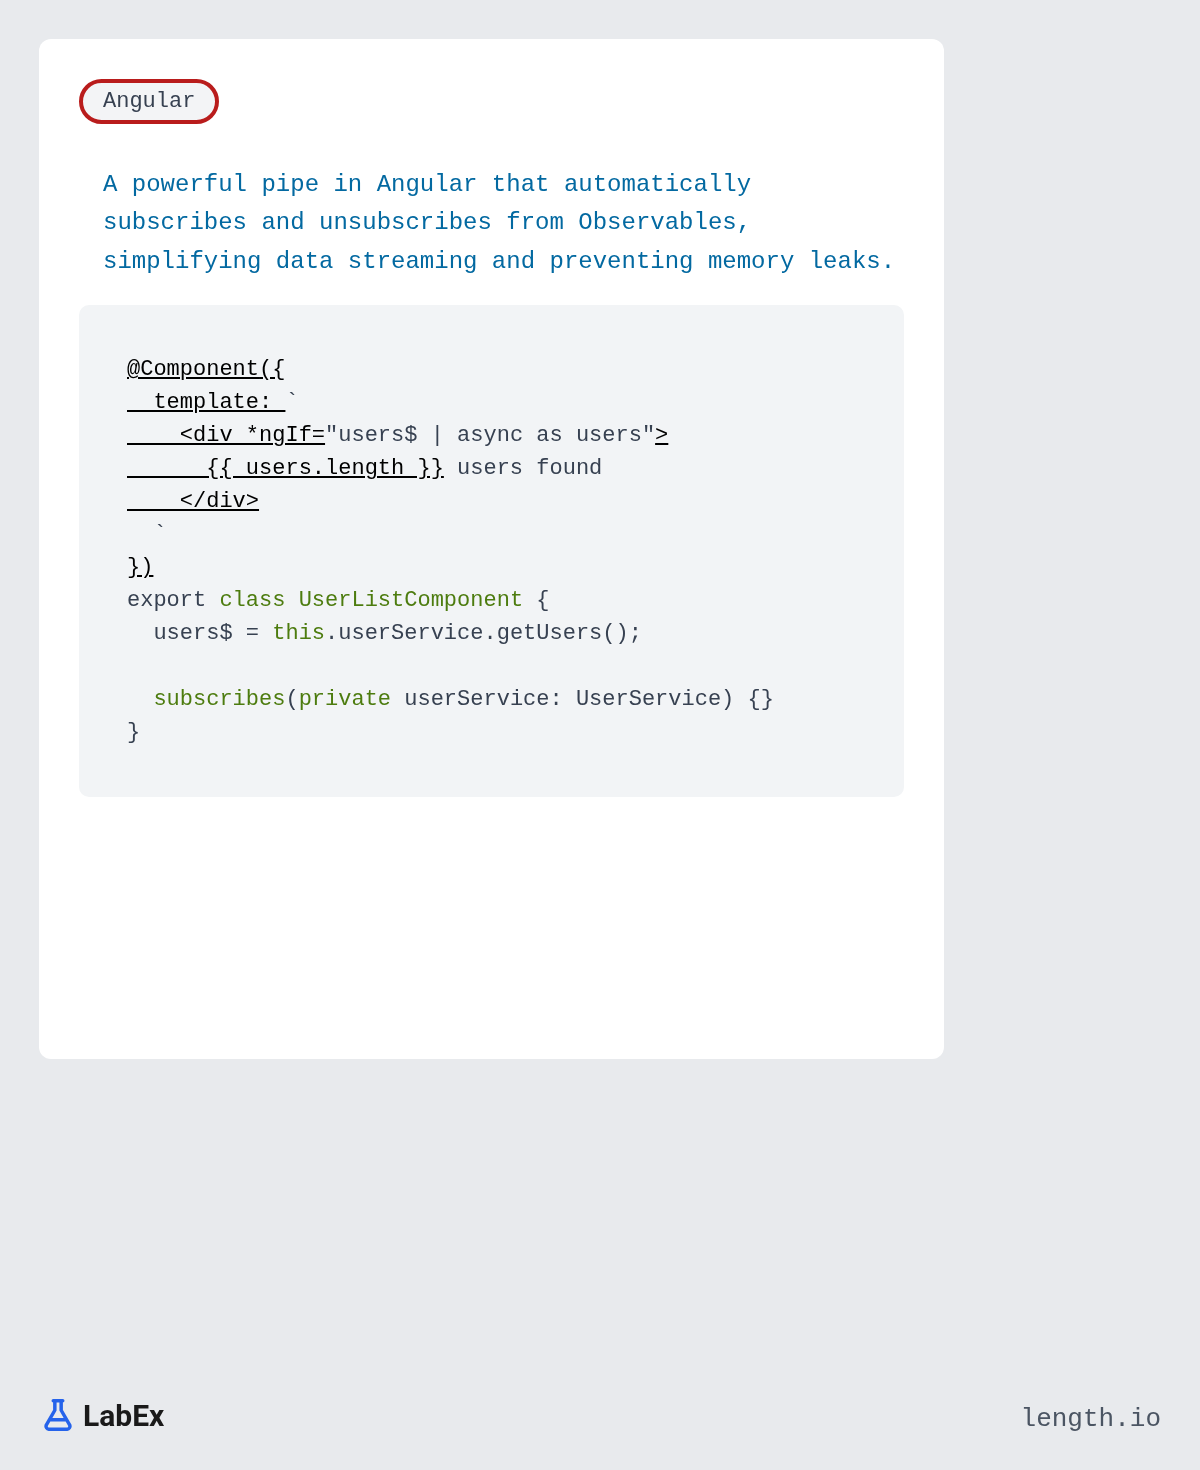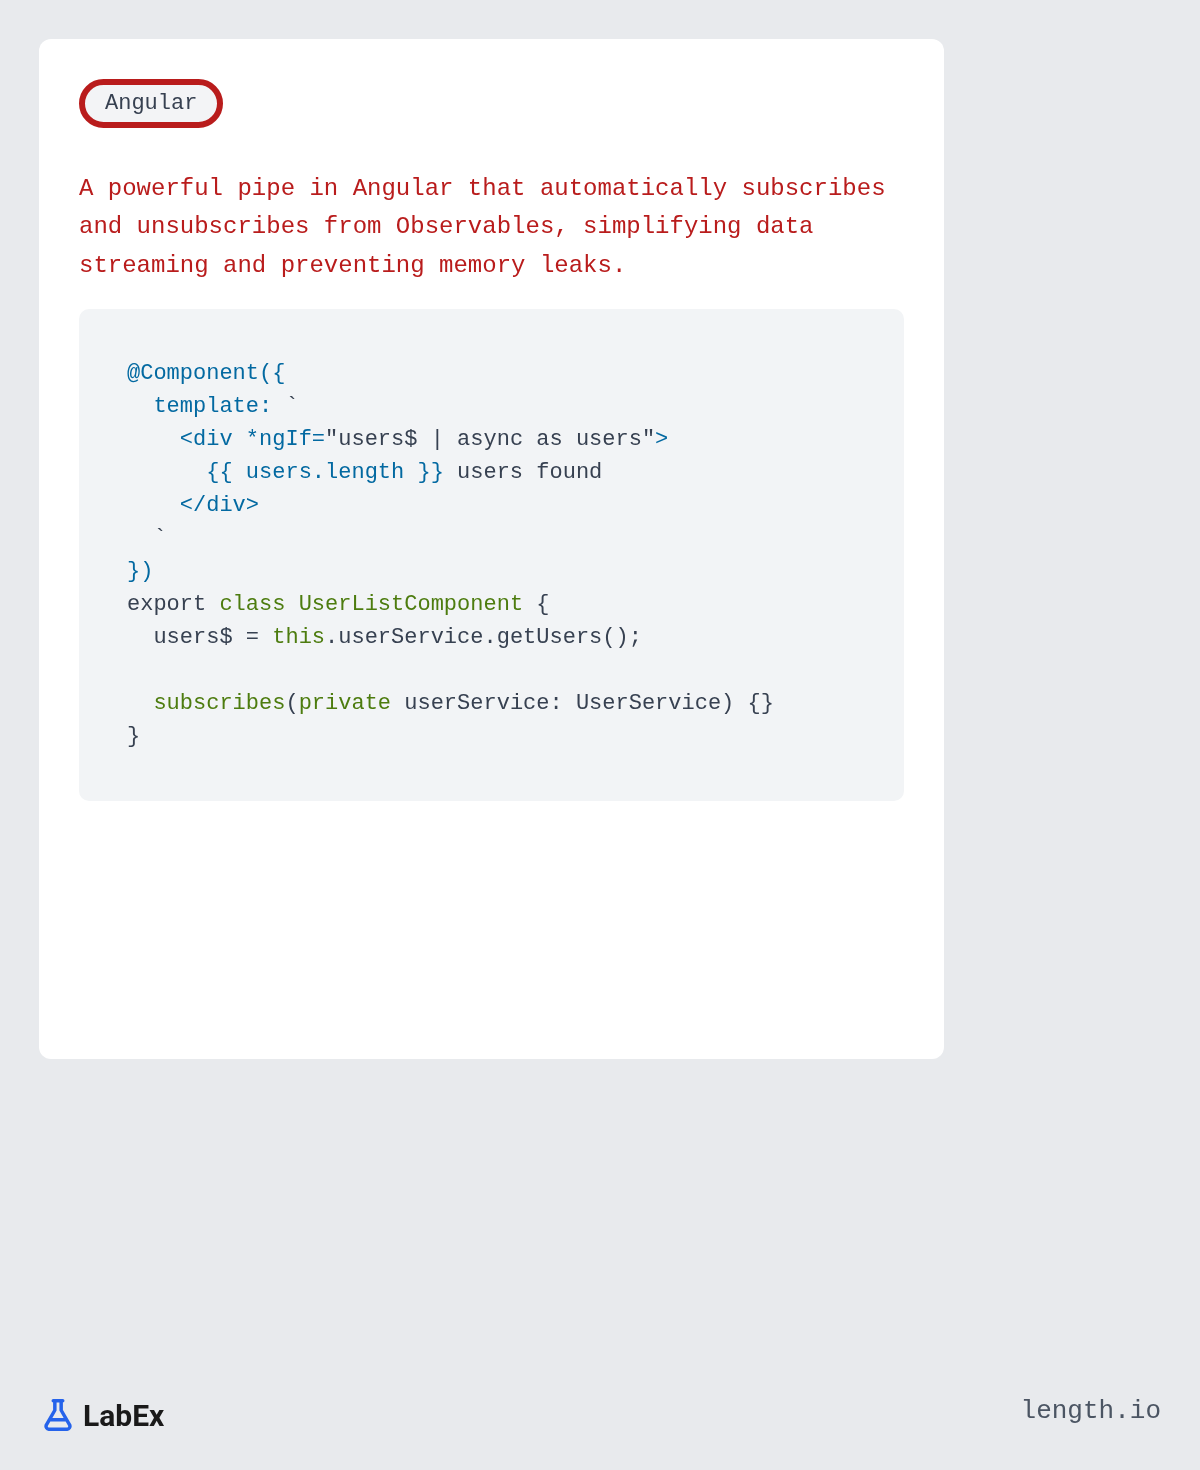--- a/index.html
+++ b/index.html
@@ -14,70 +14,71 @@
     background: #ffffff;
     border-radius: 12px;
     margin: 39px;
     padding: 40px;
     width: 905px;
     min-height: 1020px;
   }
   .tag {
     display: inline-block;
     background: #f3f4f6;
-    border: 6px solid #b91c1c;
+    border: 4px solid #b91c1c;
     border-radius: 999px;
     padding: 6px 20px;
     font-family: "SFMono-Regular", Consolas, "Liberation Mono", Menlo, monospace;
     font-size: 22px;
     color: #374151;
   }
   .title {
     font-size: 60px;
     font-weight: 300;
     color: #1f2937;
     margin-top: 32px;
     letter-spacing: -0.5px;
   }
   .description {
     font-family: "SFMono-Regular", Consolas, "Liberation Mono", Menlo, monospace;
     font-size: 24px;
-    color: #b91c1c;
+    color: #0369a1;
     line-height: 1.6;
     margin-top: 42px;
+    margin-left: 24px;
   }
   .snippets-heading {
     font-size: 28px;
     font-weight: 600;
     color: #1f2937;
     margin-top: 50px;
   }
   .code-block {
     background: #f2f4f6;
     border-radius: 10px;
     padding: 48px;
     margin-top: 24px;
     font-family: "SFMono-Regular", Consolas, "Liberation Mono", Menlo, monospace;
     font-size: 22px;
     line-height: 1.5;
     color: #374151;
     white-space: pre;
     overflow-x: auto;
   }
-  .c-blue { color: #0369a1; }
+  .c-blue { color: #000000; text-decoration: underline; }
   .c-red { color: #4d7c0f; }
   .c-purple { color: #4d7c0f; }
   .footer {
     position: absolute;
     bottom: 36px;
     left: 39px;
     right: 39px;
     display: flex;
     justify-content: space-between;
-    align-items: flex-start;
+    align-items: flex-end;
   }
   .logo {
     display: flex;
     align-items: center;
     gap: 6px;
   }
   .logo-text {
     font-size: 30px;
     font-weight: 700;
     color: #1a1a1a;

